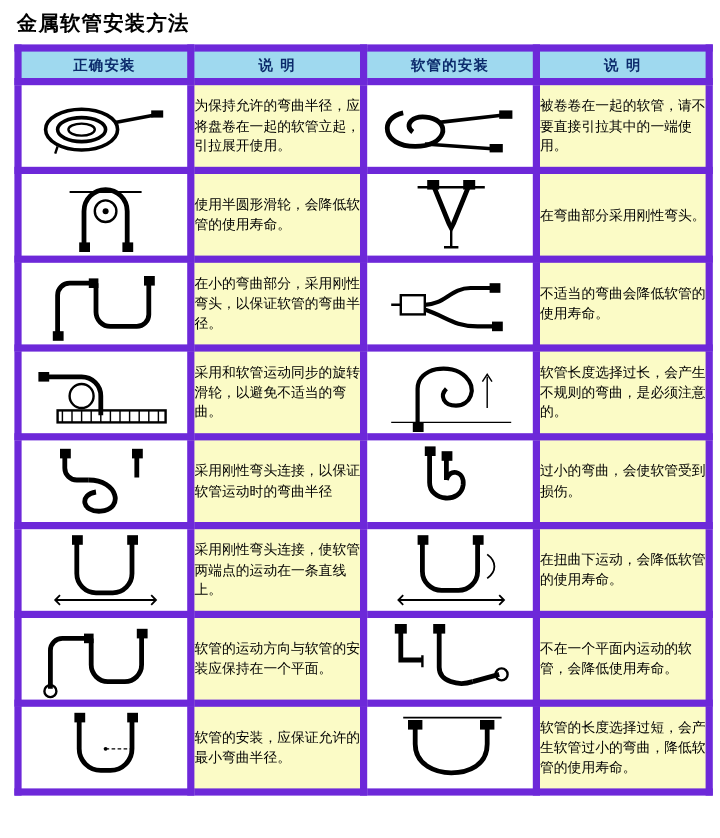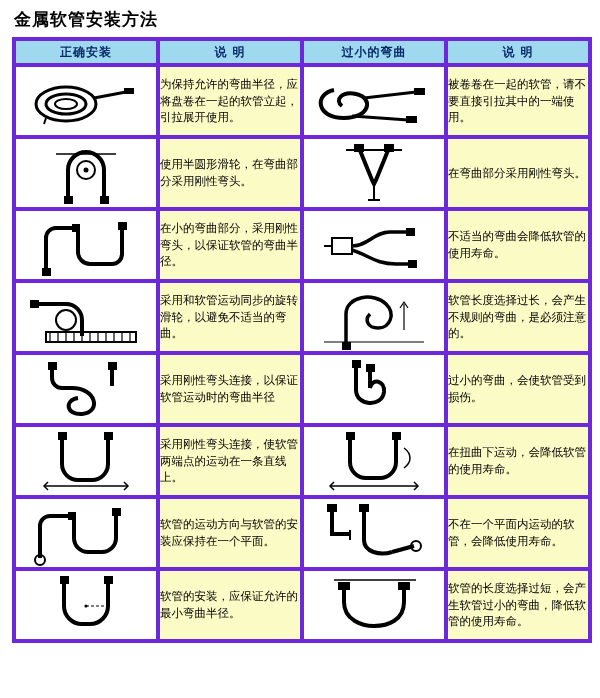--- a/index.html
+++ b/index.html
@@ -28,21 +28,21 @@
     margin: 2px 0 6px 2px;
     color: #000000;
   }
   table.hose-table {
     border-collapse: collapse;
     width: 576px;
     table-layout: fixed;
     border: 1px solid #2b2b7a;
   }
   table.hose-table td, table.hose-table th {
-    border: 4px solid #6d28d9;
+    border: 6px solid #6d28d9;
     padding: 0;
     vertical-align: middle;
   }
   thead th {
     background: #9fd9ef;
     color: #0b2a6b;
     font-size: 12px;
     font-weight: bold;
     height: 22px;
     letter-spacing: 1px;
@@ -81,21 +81,21 @@
     <colgroup>
       <col class="c-img">
         <col class="c-txt">
         <col class="c-img">
         <col class="c-txt">
     </colgroup>
     <thead>
       <tr>
         <th>正确安装</th>
         <th>说 明</th>
-        <th>过小的弯曲</th>
+        <th>软管的安装</th>
         <th>说 明</th>
       </tr>
     </thead>
     <tbody>
 
       <tr>
         <td class="img-cell">
           <div class="fig">
             <svg viewBox="0 0 140 66" width="140" height="66">
               <ellipse cx="50" cy="36" rx="30" ry="17" fill="none" stroke="#000" stroke-width="3"></ellipse>
@@ -128,21 +128,21 @@
             <svg viewBox="0 0 140 66" width="140" height="66">
               <path d="M52 58 L52 30 A18 18 0 0 1 88 30 L88 58" fill="none" stroke="#000" stroke-width="4"></path>
               <circle cx="70" cy="30" r="9" fill="none" stroke="#000" stroke-width="2"></circle>
               <circle cx="70" cy="30" r="2.5" fill="#000"></circle>
               <rect x="48" y="56" width="9" height="8" fill="#000"></rect>
               <rect x="84" y="56" width="9" height="8" fill="#000"></rect>
               <path d="M40 14 L100 14" stroke="#000" stroke-width="1.5"></path>
             </svg>
           </div>
         </td>
-        <td class="txt-cell">使用半圆形滑轮，在弯曲部分采用刚性弯头。</td>
+        <td class="txt-cell">使用半圆形滑轮，会降低软管的使用寿命。</td>
         <td class="img-cell">
           <div class="fig">
             <svg viewBox="0 0 140 66" width="140" height="66">
               <path d="M55 8 L68 40 L70 44 L72 40 L85 8" fill="none" stroke="#000" stroke-width="4"></path>
               <path d="M42 10 L98 10" stroke="#000" stroke-width="2"></path>
               <rect x="50" y="4" width="10" height="8" fill="#000"></rect>
               <rect x="80" y="4" width="10" height="8" fill="#000"></rect>
               <path d="M70 46 L70 60" stroke="#000" stroke-width="2"></path>
               <path d="M64 60 L76 60" stroke="#000" stroke-width="2"></path>
             </svg>

